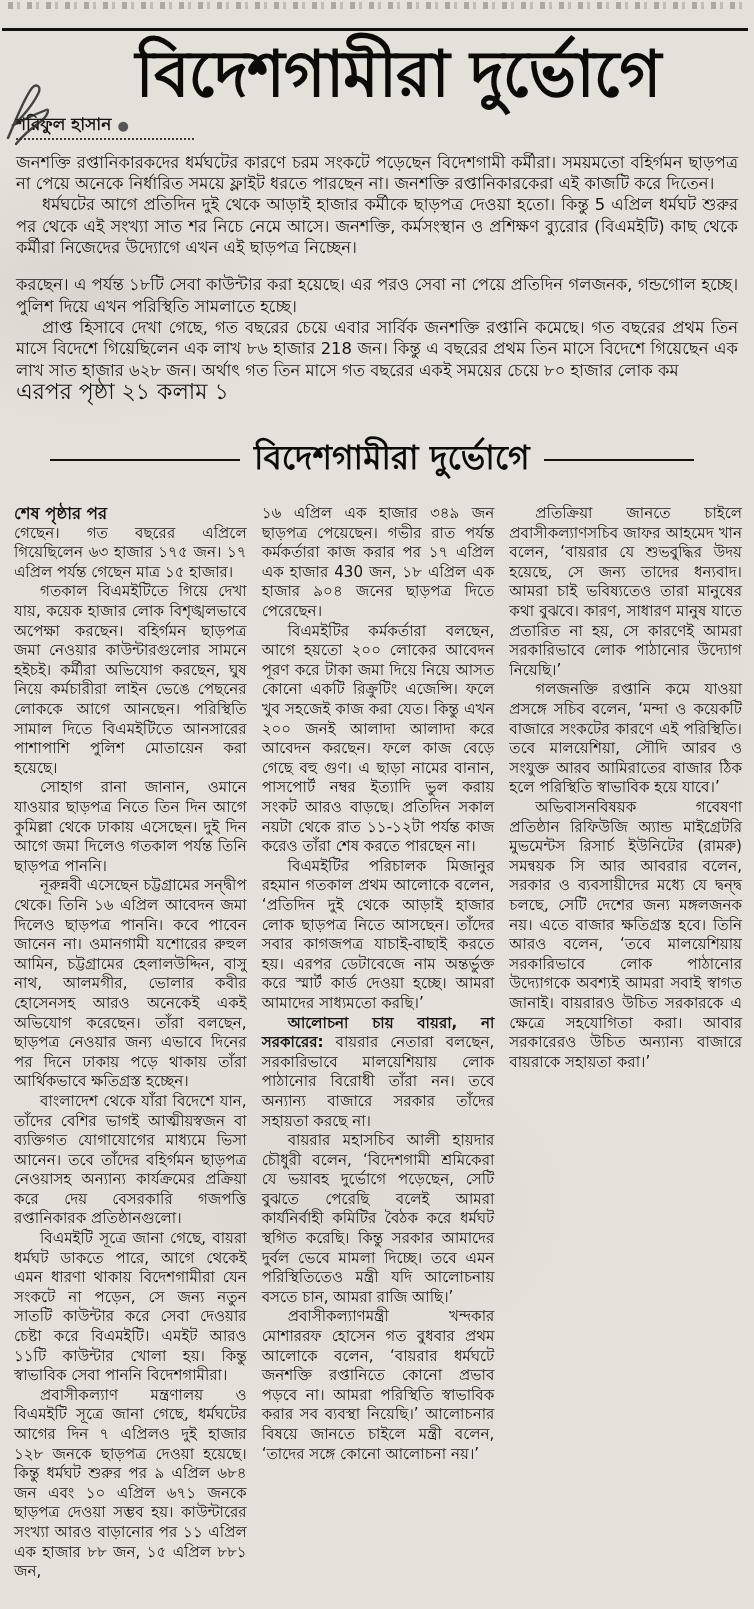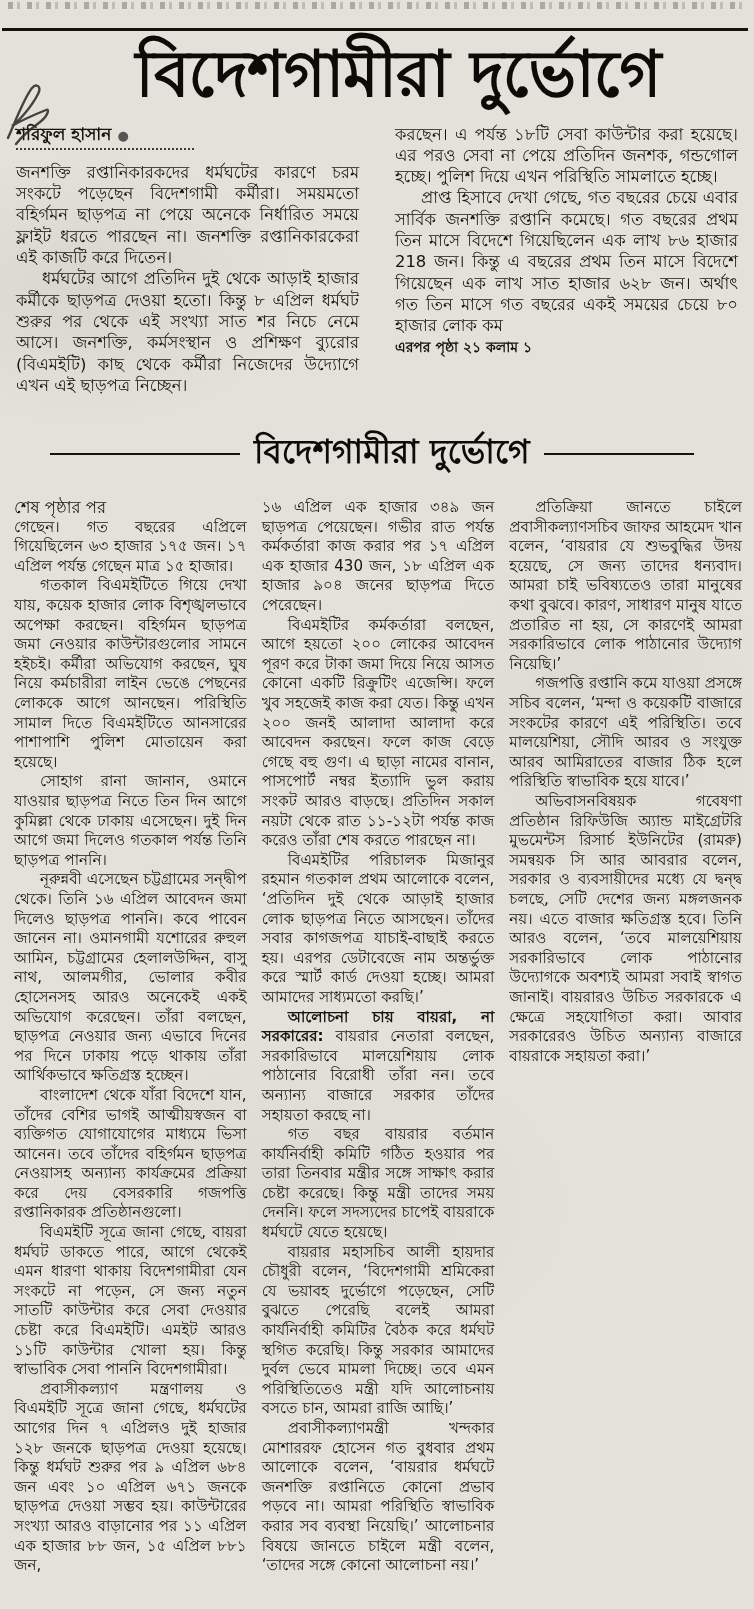--- a/index.html
+++ b/index.html
@@ -28,39 +28,39 @@
 
   .handwritten{position:absolute;left:2px;top:78px;width:52px;height:70px;opacity:.85;}
 
   .headline{
     margin:10px 20px 0 62px;
     font-size:64px;line-height:1.04;font-weight:700;
     letter-spacing:-1px;text-align:center;
     color:#0d0b07;
   }
 
-  .lead-section{display:flex;gap:36px;margin:16px 16px 0 16px;}
+  .lead-section{display:flex;gap:16px;margin:6px 16px 0 16px;flex-direction:column;}
   .lead-col{flex:1;font-size:16.4px;line-height:21.3px;text-align:justify;}
   .lead-col p{margin:0;}
   .byline{font-weight:700;font-size:17px;margin:0 0 2px 0;}
   .byline .dot{color:#555;font-size:13px;}
   .dotted-rule{width:178px;border-bottom:2px dotted #3c3a33;margin:2px 0 12px 0;}
   p.indent{text-indent:26px;}
-  .jump-note{font-weight:700;font-size:14px;margin-top:2px;}
+  .jump-note{font-weight:400;font-size:22px;margin-top:2px;}
 
   .cont-header{display:flex;align-items:center;gap:14px;margin:30px 24px 16px 24px;}
   .cont-header .rule{flex:1;height:2px;background:#16140d;}
   .cont-header .rule.left{max-width:190px;margin-left:26px;}
   .cont-header .rule.right{max-width:150px;margin-right:8px;}
   .cont-headline{font-size:33px;font-weight:700;white-space:nowrap;color:#0d0b07;}
 
   .cont-section{display:flex;gap:15px;margin:6px 12px 0 14px;align-items:flex-start;}
   .cont-col{flex:1;font-size:15.1px;line-height:19.6px;text-align:justify;}
   .cont-col p{margin:0;}
-  .continued-label{font-weight:400;font-size:16.5px;margin:0 0 3px 0;}
+  .continued-label{font-weight:700;font-size:16.5px;margin:0 0 3px 0;}
   .subhead-lead{font-weight:700;margin-top:32px;}
 </style>
 </head>
 <body>
 
 <div class="page">
 
   <div class="top-strip"></div>
   <div class="top-rule"></div>
 
@@ -68,24 +68,24 @@
     <path d="M6 58 C 14 40, 22 18, 30 8 C 34 3, 40 6, 36 14 C 30 26, 18 40, 10 46 C 20 40, 34 34, 44 30 C 48 28, 46 36, 38 42 C 30 48, 20 56, 14 64" fill="none" stroke="#2a2822" stroke-width="2.4" stroke-linecap="round"></path>
   </svg>
 
   <h1 class="headline">বিদেশগামীরা দুর্ভোগে</h1>
 
   <div class="lead-section">
     <div class="lead-col">
       <p class="byline"><span>শরিফুল হাসান</span> <span class="dot">●</span></p>
       <div class="dotted-rule"></div>
       <p>জনশক্তি রপ্তানিকারকদের ধর্মঘটের কারণে চরম সংকটে পড়েছেন বিদেশগামী কর্মীরা। সময়মতো বহির্গমন ছাড়পত্র না পেয়ে অনেকে নির্ধারিত সময়ে ফ্লাইট ধরতে পারছেন না। জনশক্তি রপ্তানিকারকেরা এই কাজটি করে দিতেন।</p>
-      <p class="indent">ধর্মঘটের আগে প্রতিদিন দুই থেকে আড়াই হাজার কর্মীকে ছাড়পত্র দেওয়া হতো। কিন্তু ৮ এপ্রিল ধর্মঘট শুরুর পর থেকে এই সংখ্যা সাত শর নিচে নেমে আসে। জনশক্তি, কর্মসংস্থান ও প্রশিক্ষণ ব্যুরোর (বিএমইটি) কাছ থেকে কর্মীরা নিজেদের উদ্যোগে এখন এই ছাড়পত্র নিচ্ছেন।</p>
+      <p class="indent">ধর্মঘটের আগে প্রতিদিন দুই থেকে আড়াই হাজার কর্মীকে ছাড়পত্র দেওয়া হতো। কিন্তু 5 এপ্রিল ধর্মঘট শুরুর পর থেকে এই সংখ্যা সাত শর নিচে নেমে আসে। জনশক্তি, কর্মসংস্থান ও প্রশিক্ষণ ব্যুরোর (বিএমইটি) কাছ থেকে কর্মীরা নিজেদের উদ্যোগে এখন এই ছাড়পত্র নিচ্ছেন।</p>
     </div>
     <div class="lead-col">
-      <p>করছেন। এ পর্যন্ত ১৮টি সেবা কাউন্টার করা হয়েছে। এর পরও সেবা না পেয়ে প্রতিদিন জনশক, গন্ডগোল হচ্ছে। পুলিশ দিয়ে এখন পরিস্থিতি সামলাতে হচ্ছে।</p>
+      <p>করছেন। এ পর্যন্ত ১৮টি সেবা কাউন্টার করা হয়েছে। এর পরও সেবা না পেয়ে প্রতিদিন গলজনক, গন্ডগোল হচ্ছে। পুলিশ দিয়ে এখন পরিস্থিতি সামলাতে হচ্ছে।</p>
       <p class="indent">প্রাপ্ত হিসাবে দেখা গেছে, গত বছরের চেয়ে এবার সার্বিক জনশক্তি রপ্তানি কমেছে। গত বছরের প্রথম তিন মাসে বিদেশে গিয়েছিলেন এক লাখ ৮৬ হাজার 218 জন। কিন্তু এ বছরের প্রথম তিন মাসে বিদেশে গিয়েছেন এক লাখ সাত হাজার ৬২৮ জন। অর্থাৎ গত তিন মাসে গত বছরের একই সময়ের চেয়ে ৮০ হাজার লোক কম</p>
       <p class="jump-note">এরপর পৃষ্ঠা ২১ কলাম ১</p>
     </div>
   </div>
 
   <div class="cont-header">
     <div class="rule left"></div>
     <div class="cont-headline">বিদেশগামীরা দুর্ভোগে</div>
     <div class="rule right"></div>
   </div>
@@ -101,26 +101,25 @@
       <p class="indent">বাংলাদেশ থেকে যাঁরা বিদেশে যান, তাঁদের বেশির ভাগই আত্মীয়স্বজন বা ব্যক্তিগত যোগাযোগের মাধ্যমে ভিসা আনেন। তবে তাঁদের বহির্গমন ছাড়পত্র নেওয়াসহ অন্যান্য কার্যক্রমের প্রক্রিয়া করে দেয় বেসরকারি গজপত্তি রপ্তানিকারক প্রতিষ্ঠানগুলো।</p>
       <p class="indent">বিএমইটি সূত্রে জানা গেছে, বায়রা ধর্মঘট ডাকতে পারে, আগে থেকেই এমন ধারণা থাকায় বিদেশগামীরা যেন সংকটে না পড়েন, সে জন্য নতুন সাতটি কাউন্টার করে সেবা দেওয়ার চেষ্টা করে বিএমইটি। এমইট আরও ১১টি কাউন্টার খোলা হয়। কিন্তু স্বাভাবিক সেবা পাননি বিদেশগামীরা।</p>
       <p class="indent">প্রবাসীকল্যাণ মন্ত্রণালয় ও বিএমইটি সূত্রে জানা গেছে, ধর্মঘটের আগের দিন ৭ এপ্রিলও দুই হাজার ১২৮ জনকে ছাড়পত্র দেওয়া হয়েছে। কিন্তু ধর্মঘট শুরুর পর ৯ এপ্রিল ৬৮৪ জন এবং ১০ এপ্রিল ৬৭১ জনকে ছাড়পত্র দেওয়া সম্ভব হয়। কাউন্টারের সংখ্যা আরও বাড়ানোর পর ১১ এপ্রিল এক হাজার ৮৮ জন, ১৫ এপ্রিল ৮৮১ জন,</p>
     </div>
 
     <div class="cont-col">
       <p>১৬ এপ্রিল এক হাজার ৩৪৯ জন ছাড়পত্র পেয়েছেন। গভীর রাত পর্যন্ত কর্মকর্তারা কাজ করার পর ১৭ এপ্রিল এক হাজার 430 জন, ১৮ এপ্রিল এক হাজার ৯০৪ জনের ছাড়পত্র দিতে পেরেছেন।</p>
       <p class="indent">বিএমইটির কর্মকর্তারা বলছেন, আগে হয়তো ২০০ লোকের আবেদন পূরণ করে টাকা জমা দিয়ে নিয়ে আসত কোনো একটি রিক্রুটিং এজেন্সি। ফলে খুব সহজেই কাজ করা যেত। কিন্তু এখন ২০০ জনই আলাদা আলাদা করে আবেদন করছেন। ফলে কাজ বেড়ে গেছে বহু গুণ। এ ছাড়া নামের বানান, পাসপোর্ট নম্বর ইত্যাদি ভুল করায় সংকট আরও বাড়ছে। প্রতিদিন সকাল নয়টা থেকে রাত ১১-১২টা পর্যন্ত কাজ করেও তাঁরা শেষ করতে পারছেন না।</p>
       <p class="indent">বিএমইটির পরিচালক মিজানুর রহমান গতকাল প্রথম আলোকে বলেন, ‘প্রতিদিন দুই থেকে আড়াই হাজার লোক ছাড়পত্র নিতে আসছেন। তাঁদের সবার কাগজপত্র যাচাই-বাছাই করতে হয়। এরপর ডেটাবেজে নাম অন্তর্ভুক্ত করে স্মার্ট কার্ড দেওয়া হচ্ছে। আমরা আমাদের সাধ্যমতো করছি।’</p>
       <p class="indent"><span class="subhead-lead">আলোচনা চায় বায়রা, না সরকারের:</span><span> বায়রার নেতারা বলছেন, সরকারিভাবে মালয়েশিয়ায় লোক পাঠানোর বিরোধী তাঁরা নন। তবে অন্যান্য বাজারে সরকার তাঁদের সহায়তা করছে না।</span></p>
-      <p class="indent">গত বছর বায়রার বর্তমান কার্যনির্বাহী কমিটি গঠিত হওয়ার পর তারা তিনবার মন্ত্রীর সঙ্গে সাক্ষাৎ করার চেষ্টা করেছে। কিন্তু মন্ত্রী তাদের সময় দেননি। ফলে সদস্যদের চাপেই বায়রাকে ধর্মঘটে যেতে হয়েছে।</p>
       <p class="indent">বায়রার মহাসচিব আলী হায়দার চৌধুরী বলেন, ‘বিদেশগামী শ্রমিকেরা যে ভয়াবহ দুর্ভোগে পড়েছেন, সেটি বুঝতে পেরেছি বলেই আমরা কার্যনির্বাহী কমিটির বৈঠক করে ধর্মঘট স্থগিত করেছি। কিন্তু সরকার আমাদের দুর্বল ভেবে মামলা দিচ্ছে। তবে এমন পরিস্থিতিতেও মন্ত্রী যদি আলোচনায় বসতে চান, আমরা রাজি আছি।’</p>
       <p class="indent">প্রবাসীকল্যাণমন্ত্রী খন্দকার মোশাররফ হোসেন গত বুধবার প্রথম আলোকে বলেন, ‘বায়রার ধর্মঘটে জনশক্তি রপ্তানিতে কোনো প্রভাব পড়বে না। আমরা পরিস্থিতি স্বাভাবিক করার সব ব্যবস্থা নিয়েছি।’ আলোচনার বিষয়ে জানতে চাইলে মন্ত্রী বলেন, ‘তাদের সঙ্গে কোনো আলোচনা নয়।’</p>
 
     </div>
 
     <div class="cont-col">
       <p class="indent">প্রতিক্রিয়া জানতে চাইলে প্রবাসীকল্যাণসচিব জাফর আহমেদ খান বলেন, ‘বায়রার যে শুভবুদ্ধির উদয় হয়েছে, সে জন্য তাদের ধন্যবাদ। আমরা চাই ভবিষ্যতেও তারা মানুষের কথা বুঝবে। কারণ, সাধারণ মানুষ যাতে প্রতারিত না হয়, সে কারণেই আমরা সরকারিভাবে লোক পাঠানোর উদ্যোগ নিয়েছি।’</p>
-      <p class="indent">গজপত্তি রপ্তানি কমে যাওয়া প্রসঙ্গে সচিব বলেন, ‘মন্দা ও কয়েকটি বাজারে সংকটের কারণে এই পরিস্থিতি। তবে মালয়েশিয়া, সৌদি আরব ও সংযুক্ত আরব আমিরাতের বাজার ঠিক হলে পরিস্থিতি স্বাভাবিক হয়ে যাবে।’</p>
+      <p class="indent">গলজনক্তি রপ্তানি কমে যাওয়া প্রসঙ্গে সচিব বলেন, ‘মন্দা ও কয়েকটি বাজারে সংকটের কারণে এই পরিস্থিতি। তবে মালয়েশিয়া, সৌদি আরব ও সংযুক্ত আরব আমিরাতের বাজার ঠিক হলে পরিস্থিতি স্বাভাবিক হয়ে যাবে।’</p>
       <p class="indent">অভিবাসনবিষয়ক গবেষণা প্রতিষ্ঠান রিফিউজি অ্যান্ড মাইগ্রেটরি মুভমেন্টস রিসার্চ ইউনিটের (রামরু) সমন্বয়ক সি আর আবরার বলেন, সরকার ও ব্যবসায়ীদের মধ্যে যে দ্বন্দ্ব চলছে, সেটি দেশের জন্য মঙ্গলজনক নয়। এতে বাজার ক্ষতিগ্রস্ত হবে। তিনি আরও বলেন, ‘তবে মালয়েশিয়ায় সরকারিভাবে লোক পাঠানোর উদ্যোগকে অবশ্যই আমরা সবাই স্বাগত জানাই। বায়রারও উচিত সরকারকে এ ক্ষেত্রে সহযোগিতা করা। আবার সরকারেরও উচিত অন্যান্য বাজারে বায়রাকে সহায়তা করা।’</p>
     </div>
 
   </div>
 </div>
 
 </body></html>

